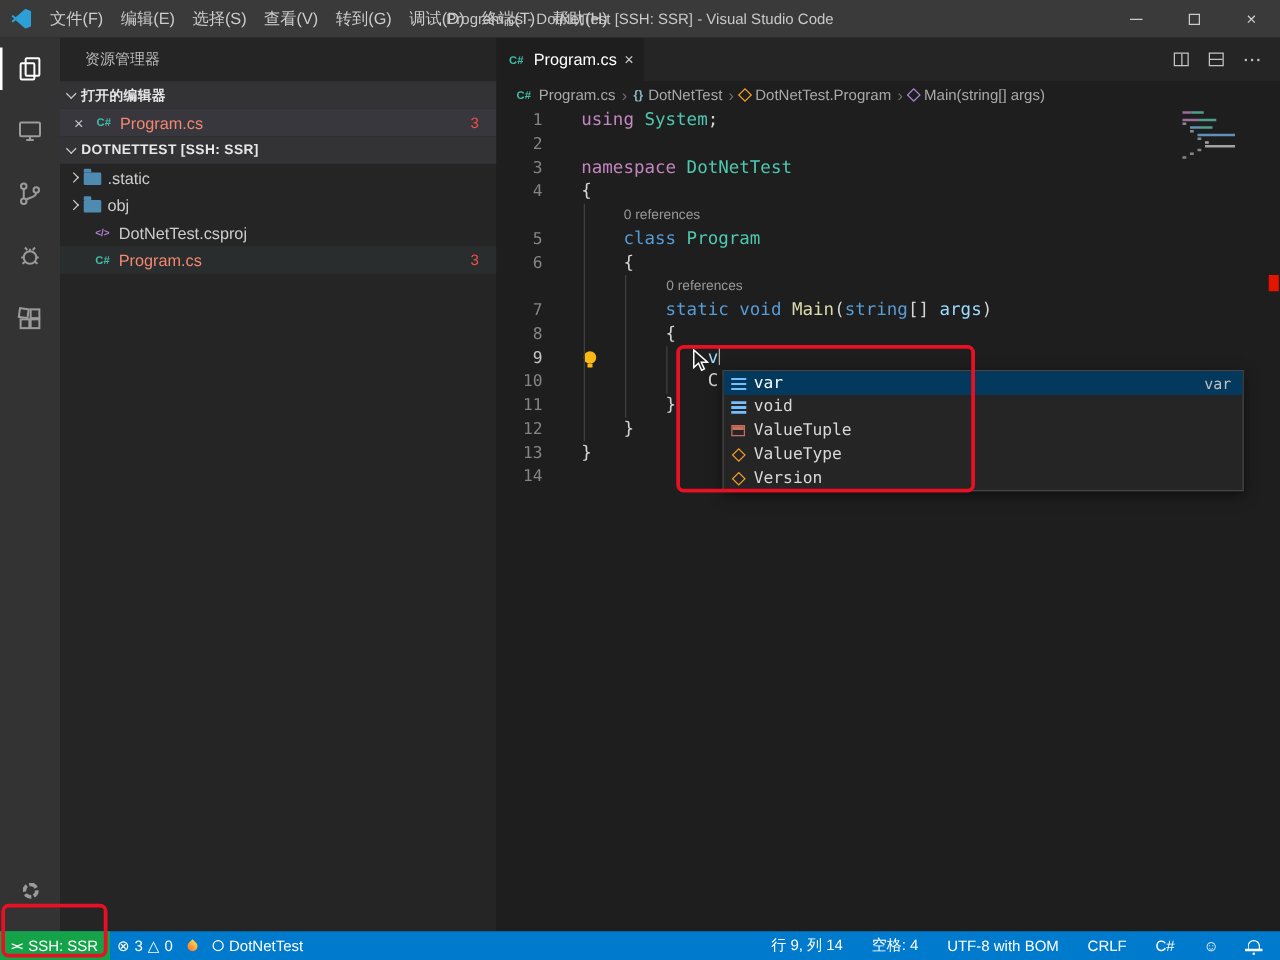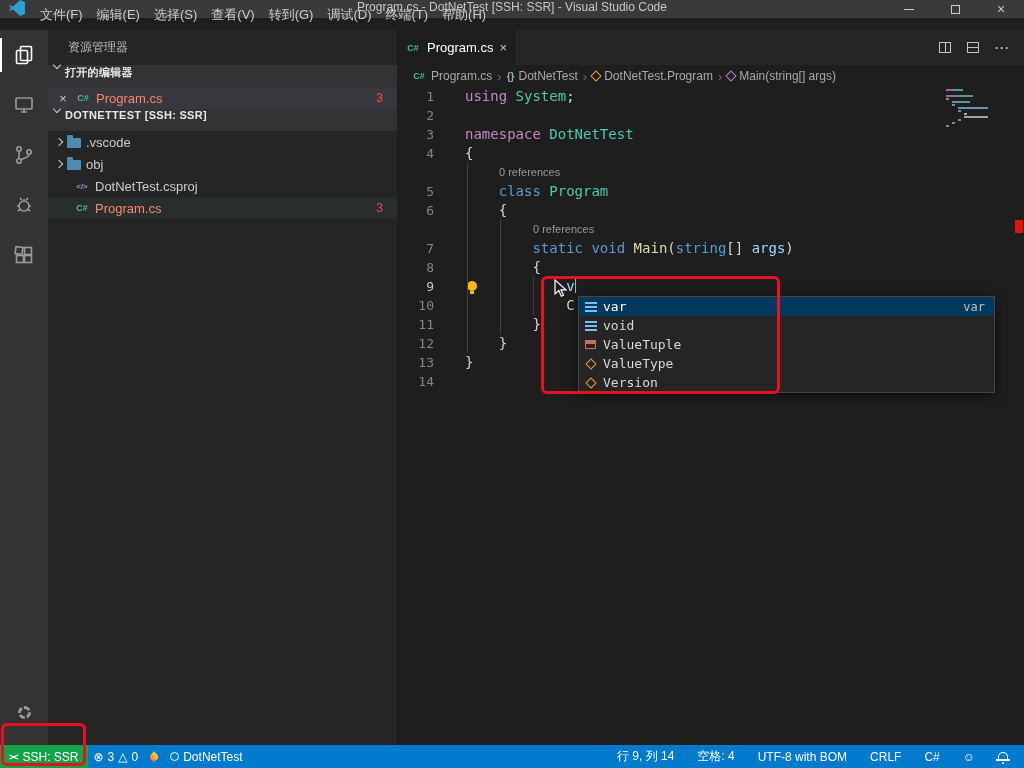--- a/index.html
+++ b/index.html
@@ -1,20 +1,20 @@
 <!DOCTYPE html>
 <html><head>
 <meta charset="utf-8">
 <style>
   * { margin:0; padding:0; box-sizing:border-box; }
   body { width:1024px; height:768px; background:#000; font-family:"Liberation Sans",sans-serif; }
   .screen { position:relative; width:1024px; height:768px; overflow:hidden; background:#1e1e1e; }
 
   
-  .titlebar { position:absolute; left:0; top:0; right:0; height:18px; background:#3a3a3a; display:flex; align-items:flex-start; color:#cccccc; font-size:13px; z-index:10; }
+  .titlebar { position:absolute; left:0; top:0; right:0; height:30px; background:#3a3a3a; display:flex; align-items:center; color:#cccccc; font-size:13px; z-index:10; }
   .vslogo { width:16px; height:16px; margin:0 8px 0 9px; background:#2c9fd6;
     clip-path:polygon(71% 0,100% 13%,100% 87%,71% 100%,22% 58%,9% 69%,0 63%,15% 50%,0 37%,9% 31%,22% 42%); }
   .menu-item { padding:0 7px; height:30px; line-height:30px; cursor:default; }
   .win-title { position:absolute; left:50%; transform:translateX(-50%); font-size:12px; color:#c8c8c8; white-space:nowrap; }
   .win-controls { margin-left:auto; display:flex; height:100%; }
   .wc { width:46px; height:100%; display:flex; align-items:center; justify-content:center; color:#cccccc; font-size:14px; }
   .wc .minline { width:10px; height:1px; background:#cccccc; display:inline-block; }
   .wc .maxsq { width:9px; height:9px; border:1px solid #cccccc; display:inline-block; }
 
   
@@ -22,21 +22,21 @@
   .ab-item { width:48px; height:50px; display:flex; align-items:center; justify-content:center; position:relative; }
   .ab-item.active::before { content:""; position:absolute; left:0; top:8px; bottom:8px; width:2px; background:#ffffff; }
   .ab-item svg { stroke:#9b9b9b; fill:none; stroke-width:1.6; }
   .ab-item.active svg { stroke:#ffffff; }
   .gear-wrap { margin-top:auto; margin-bottom:8px; }
   .gear { width:13px; height:13px; border:3px dashed #9b9b9b; border-radius:50%; display:inline-block; }
 
   
   .sidebar { position:absolute; left:48px; top:30px; width:349px; bottom:23px; background:#252526; color:#cccccc; z-index:4; }
   .sb-title { height:35px; line-height:35px; padding-left:20px; font-size:12px; color:#bbbbbb; }
-  .sb-sec { height:22px; display:flex; font-size:11px; font-weight:bold; color:#e7e7e7; background:#333336; padding-left:6px; gap:5px; letter-spacing:.3px; }
+  .sb-sec { height:22px; display:flex; align-items:center; font-size:11px; font-weight:bold; color:#e7e7e7; background:#333336; padding-left:6px; gap:5px; letter-spacing:.3px; }
   .row22 { height:22px; display:flex; align-items:center; font-size:13px; gap:5px; }
   .oe-row { padding-left:8px; background:#37373d; }
   .oe-close { width:14px; text-align:center; color:#c5c5c5; font-size:13px; }
   .tree-row { padding-left:8px; }
   .tree-file { padding-left:26px; }
   .tree-sel { background:#2a2d2e; }
   .label-red { color:#f48771; }
   .badge { margin-left:auto; margin-right:14px; color:#f14c4c; font-size:12px; }
   .chev { width:6px; height:6px; border-right:1.4px solid #cccccc; border-bottom:1.4px solid #cccccc; display:inline-block; flex:0 0 auto; }
   .chev.down { transform:rotate(45deg); margin-top:-3px; }
@@ -200,21 +200,21 @@
     </div>
 
     <div class="sb-sec">
       <span class="chev down"></span>
       <span>DOTNETTEST [SSH: SSR]</span>
     </div>
 
     <div class="row22 tree-row">
       <span class="chev right"></span>
       <span class="folder"></span>
-      <span>.vscode</span>
+      <span>.static</span>
     </div>
     <div class="row22 tree-row">
       <span class="chev right"></span>
       <span class="folder"></span>
       <span>obj</span>
     </div>
     <div class="row22 tree-file">
       <span class="csprojic">&lt;/&gt;</span>
       <span>DotNetTest.csproj</span>
     </div>

